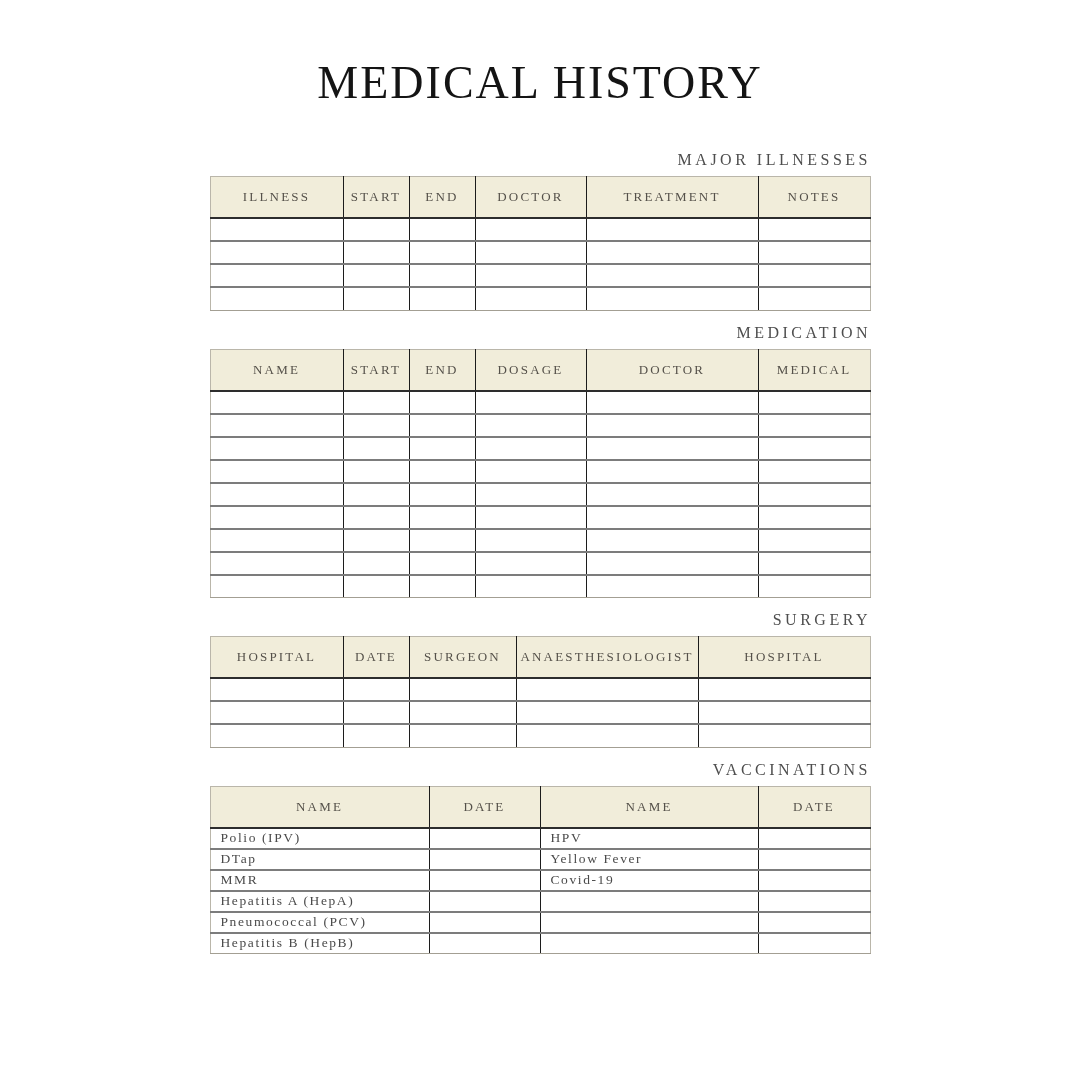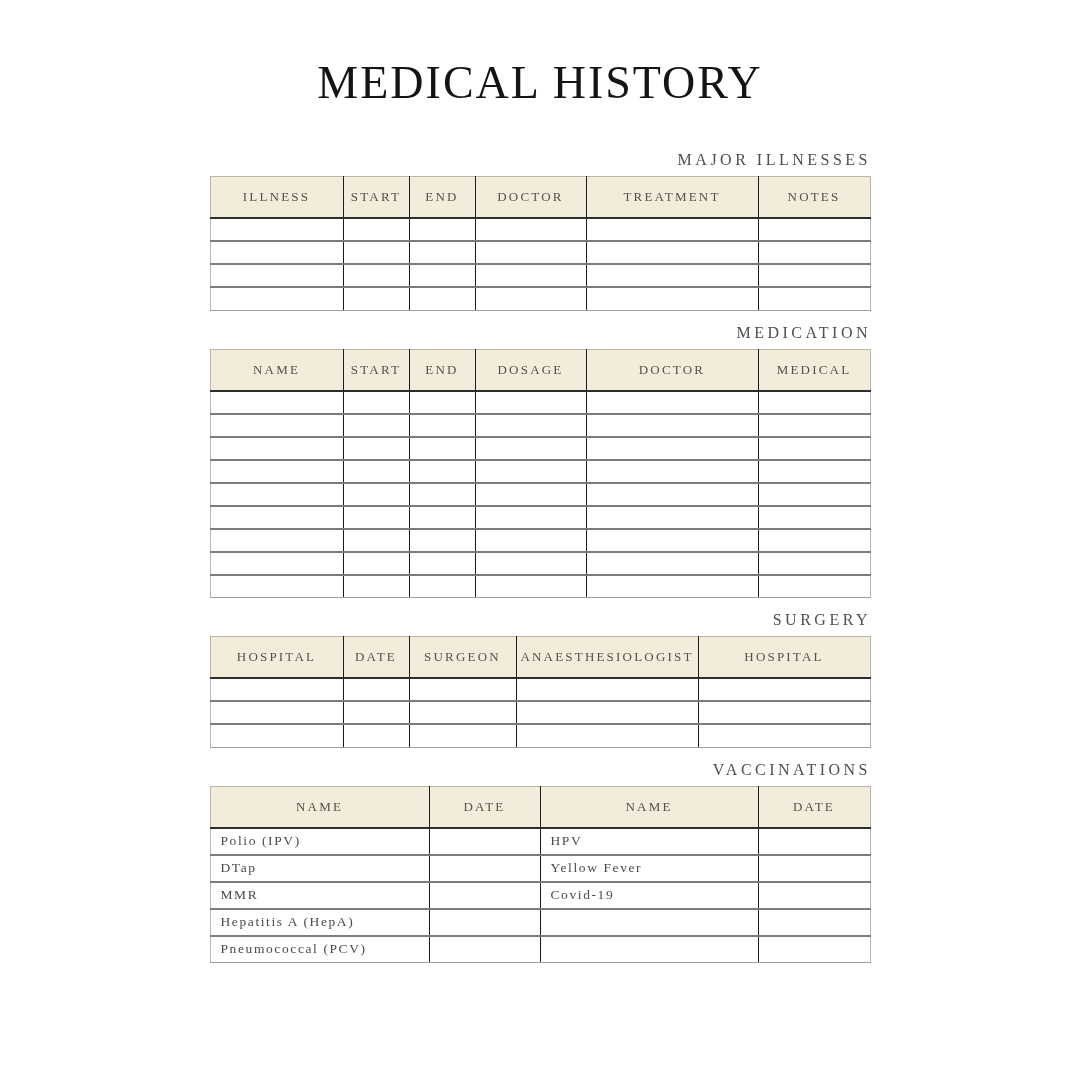--- a/index.html
+++ b/index.html
@@ -70,21 +70,21 @@
     border: 1px solid #1c1c1c;
     border-top: 2px solid #7c7c7c;
     border-bottom: 2px solid #7c7c7c;
     overflow: hidden;
     white-space: nowrap;
   }
   .form-table td:first-child { border-left-color: #bab6aa; }
   .form-table td:last-child  { border-right-color: #bab6aa; }
   .form-table tbody tr:last-child td { border-bottom: 1px solid #a39f93; }
 
-  [data-name="section-vaccinations"] td { height: 27px; }
+  [data-name="section-vaccinations"] td { height: 21px; }
 </style>
 </head>
 <body>
 
 <div class="page" data-name="medical-history-document">
   <h1 class="doc-title" data-name="page-title">MEDICAL HISTORY</h1>
   <div id="sections-root" data-name="sections-container">
       <section class="section" data-name="section-major-illnesses">
         <h2 class="section-heading" data-name="section-heading">MAJOR ILLNESSES</h2>
         <table class="form-table" data-name="major-illnesses-table">
@@ -324,17 +324,23 @@
               <td data-name="vaccine-date-cell"></td>
               <td data-name="vaccine-name-cell"></td>
               <td data-name="vaccine-date-cell"></td>
             </tr>
             <tr data-name="table-row">
               <td data-name="vaccine-name-cell">Pneumococcal (PCV)</td>
               <td data-name="vaccine-date-cell"></td>
               <td data-name="vaccine-name-cell"></td>
               <td data-name="vaccine-date-cell"></td>
             </tr>
+            <tr data-name="table-row">
+              <td data-name="vaccine-name-cell">Hepatitis B (HepB)</td>
+              <td data-name="vaccine-date-cell"></td>
+              <td data-name="vaccine-name-cell"></td>
+              <td data-name="vaccine-date-cell"></td>
+            </tr>
           </tbody>
         </table>
       </section>
     </div>
 </div>
 
 </body></html>

